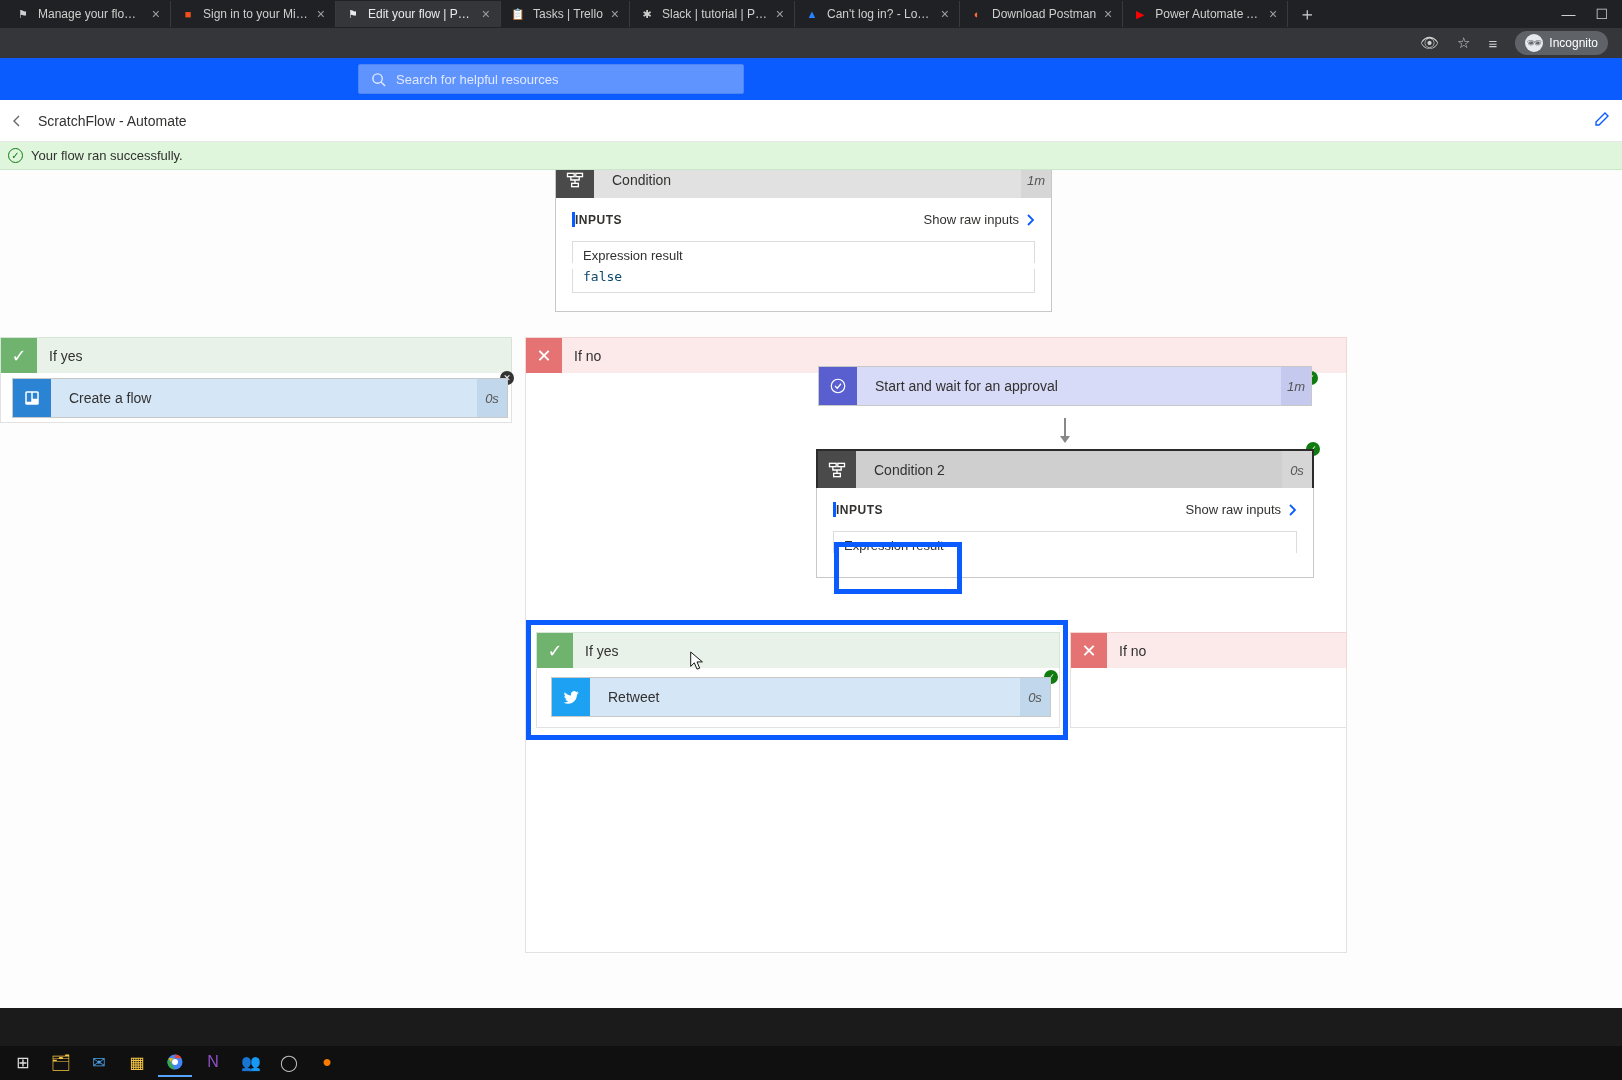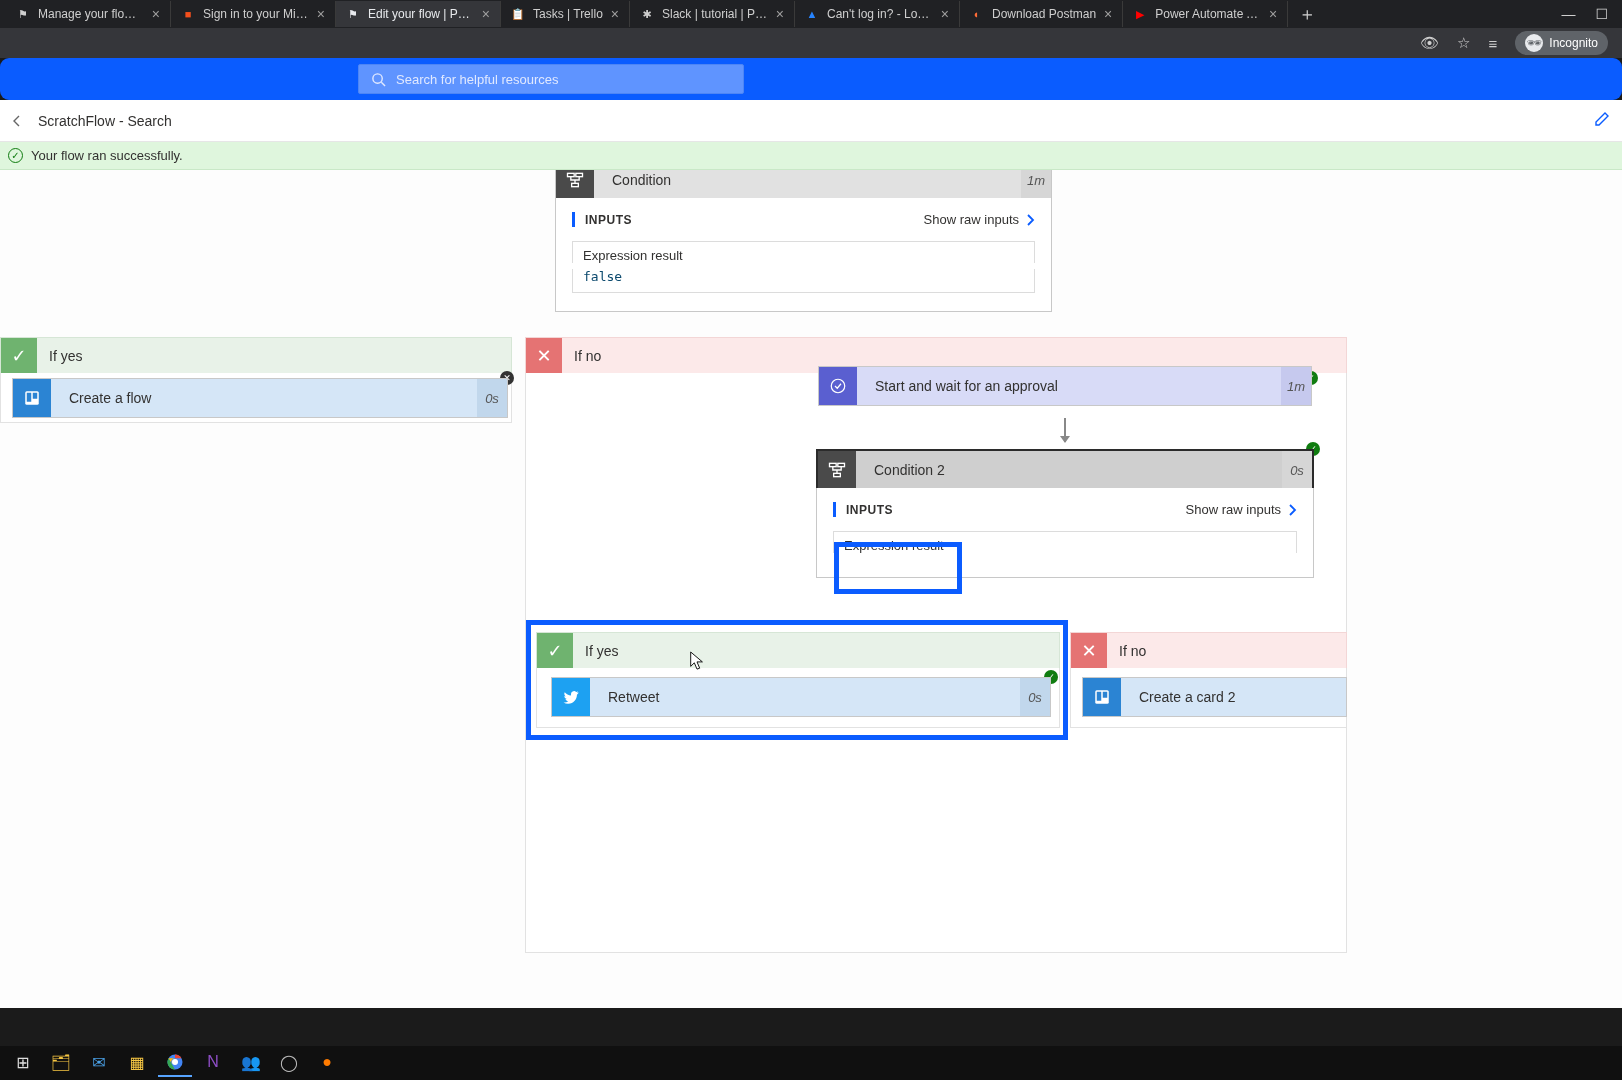--- a/index.html
+++ b/index.html
@@ -16,21 +16,21 @@
 .win-ctrls { margin-left: auto; display: flex; align-items: center; gap: 20px; padding-right: 14px; color: #cfcfcf; }
 .win-ctrls span { font-size: 14px; cursor: pointer; }
 
 .url-bar { height: 30px; background: #35363a; display: flex; align-items: center; }
 .url-text { margin-left: 10px; color: #c2c2c2; font-size: 13px; white-space: nowrap; flex: 1; }
 .url-icons { margin-left: auto; display: flex; align-items: center; gap: 18px; padding-right: 14px; color: #cfcfcf; font-size: 15px; }
 .incog { background: #5f6368; color: #fff; border-radius: 14px; padding: 3px 10px; font-size: 12px; display: flex; align-items: center; gap: 6px; }
 .incog .spy { width: 18px; height: 18px; background: #e8eaed; border-radius: 50%; display: inline-flex; align-items: center; justify-content: center; color: #5f6368; font-size: 12px; }
 
 
-.pa-header { height: 42px; background: #0a5cff; display: flex; align-items: center; border-radius: 9px; }
+.pa-header { height: 42px; background: #0a5cff; display: flex; align-items: center; }
 .pa-search { margin-left: 358px; width: 386px; height: 30px; background: #5f94ff; border-radius: 2px; display: flex; align-items: center; padding: 0 12px; gap: 10px; color: #e1e9ff; font-size: 13px; cursor: text; border:1px solid #4d85f5;}
 .pa-search svg { width: 15px; height: 15px; }
 .pa-env { margin-left: auto; display: flex; align-items: center; gap: 28px; padding-right: 18px; color: #d9e4ff; }
 .env-block { display: flex; align-items: center; gap: 10px; cursor: pointer; }
 .env-text { font-size: 11px; line-height: 1.2; }
 .env-text .l1 { font-size: 11px; }
 .env-text .l2 { font-size: 13px; color: #fff; }
 
 
 .bc-row { height: 42px; background: #fff; border-bottom: 1px solid #e6e6e6; display: flex; align-items: center; padding-left: 6px; padding-right: 12px; }
@@ -52,21 +52,21 @@
 .card-label { padding-left: 18px; font-size: 14px; color: #323130; }
 .card-dur { margin-left: auto; width: 30px; text-align: center; font-size: 13px; color: #555; background: #f0f0f0; align-self: stretch; display: flex; align-items: center; justify-content: center; font-style: italic; }
 
 
 .cond { background: #e1e1e1; }
 .cond .card-color { background: #4a4a4a; }
 .cond .card-dur { background: #d6d6d6; }
 
 
 .inputs-panel { border: 1px solid #c8c8c8; border-top: none; background: #fff; padding: 14px 16px 18px; }
-.inputs-row { display: flex; align-items: center; justify-content: space-between; border-left: 3px solid #0a5cff; padding-left: 10px; margin-bottom: 14px; }
+.inputs-row { display: flex; align-items: center; justify-content: space-between; border-left: 3px solid #0a5cff; margin-bottom: 14px; }
 .inputs-row .lbl { font-size: 12px; letter-spacing: .5px; color: #323130; font-weight: 600; }
 .inputs-row .link { font-size: 13px; color: #323130; display: flex; align-items: center; gap: 6px; cursor: pointer; }
 .inputs-row .link svg { color: #0a5cff; }
 .exp-label { font-size: 13px; color: #323130; margin-bottom: 6px; padding:6px 10px 0; border:1px solid #dcdcdc; border-bottom:none;}
 .exp-val { font-family: Consolas, monospace; font-size: 13px; color: #0c4a6e; border: 1px solid #dcdcdc; border-top:none; padding: 0 10px 8px; }
 
 
 .branch-hdr { display: flex; align-items: center; }
 .branch-icon { width: 36px; height: 36px; display: flex; align-items: center; justify-content: center; color: #fff; font-size: 18px; }
 .branch-text { padding-left: 12px; font-size: 14px; color: #323130; }
@@ -159,21 +159,21 @@
     <span>Search for helpful resources</span>
   </div>
 </div>
 
 <div class="bc-row">
   <div class="bc-back">
     <svg width="16" height="16" viewBox="0 0 16 16" fill="none" stroke="#666" stroke-width="1.4">
         <path d="M10 3 5 8l5 5"></path>
       </svg>
   </div>
-  <span class="bc-title">ScratchFlow - Search</span>
+  <span class="bc-title">ScratchFlow - Automate</span>
   <span class="bc-edit">
     <svg width="16" height="16" viewBox="0 0 16 16" fill="none" stroke="#0a5cff" stroke-width="1.4">
         <path d="M11 2l3 3-9 9H2v-3z"></path>
       </svg>
   </span>
 </div>
 
 <div class="banner">
   <span class="ok">✓</span>
   <span>Your flow ran successfully.</span>
@@ -293,30 +293,20 @@
       <svg width="18" height="18" viewBox="0 0 24 24" fill="#fff">
           <path d="M22 5.9c-.7.3-1.5.6-2.3.7.8-.5 1.5-1.3 1.8-2.2-.8.5-1.7.8-2.6 1A4.1 4.1 0 0 0 12 9.1c0 .3 0 .6.1.9-3.4-.2-6.4-1.8-8.4-4.3-.4.6-.6 1.3-.6 2.1 0 1.4.7 2.7 1.8 3.4-.7 0-1.3-.2-1.8-.5v.1c0 2 1.4 3.6 3.3 4-.3.1-.7.1-1.1.1-.3 0-.5 0-.8-.1.5 1.6 2.1 2.8 3.9 2.8A8.3 8.3 0 0 1 2 19.3 11.7 11.7 0 0 0 8.3 21c7.5 0 11.6-6.2 11.6-11.6v-.5c.8-.6 1.5-1.3 2.1-2.1z"></path>
         </svg>
     </div>
     <span class="card-label">Retweet</span>
     <span class="card-dur" style="background:#c1d7ec">0s</span>
   </div>
 
   <div class="blue-box" style="left:526px; top:450px; width:542px; height:120px;"></div>
 
-  <div class="abs card" style="left:1082px; top:507px; width:265px; background:#d5e6f7;">
-    <div class="card-color" style="background:#2b84d3">
-      <svg width="18" height="18" viewBox="0 0 24 24" fill="#fff">
-          <rect x="3" y="3" width="18" height="18" rx="2" fill="#fff"></rect>
-          <rect x="5" y="5" width="6" height="12" fill="#2b84d3"></rect>
-          <rect x="13" y="5" width="6" height="8" fill="#2b84d3"></rect>
-        </svg>
-    </div>
-    <span class="card-label">Create a card 2</span>
-  </div>
 
   <svg class="cursor" style="left:688px; top:480px;" viewBox="0 0 20 24">
       <path d="M3 2l0 16 4-4 3 7 3-1-3-7 6 0z" fill="#fff" stroke="#000" stroke-width="1"></path>
     </svg>
 </div>
 
 <div class="taskbar">
   <div class="tb">⊞</div>
   <div class="tb" style="color:#f5c542">🗂</div>
   <div class="tb" style="color:#4aa0e6">✉</div>

